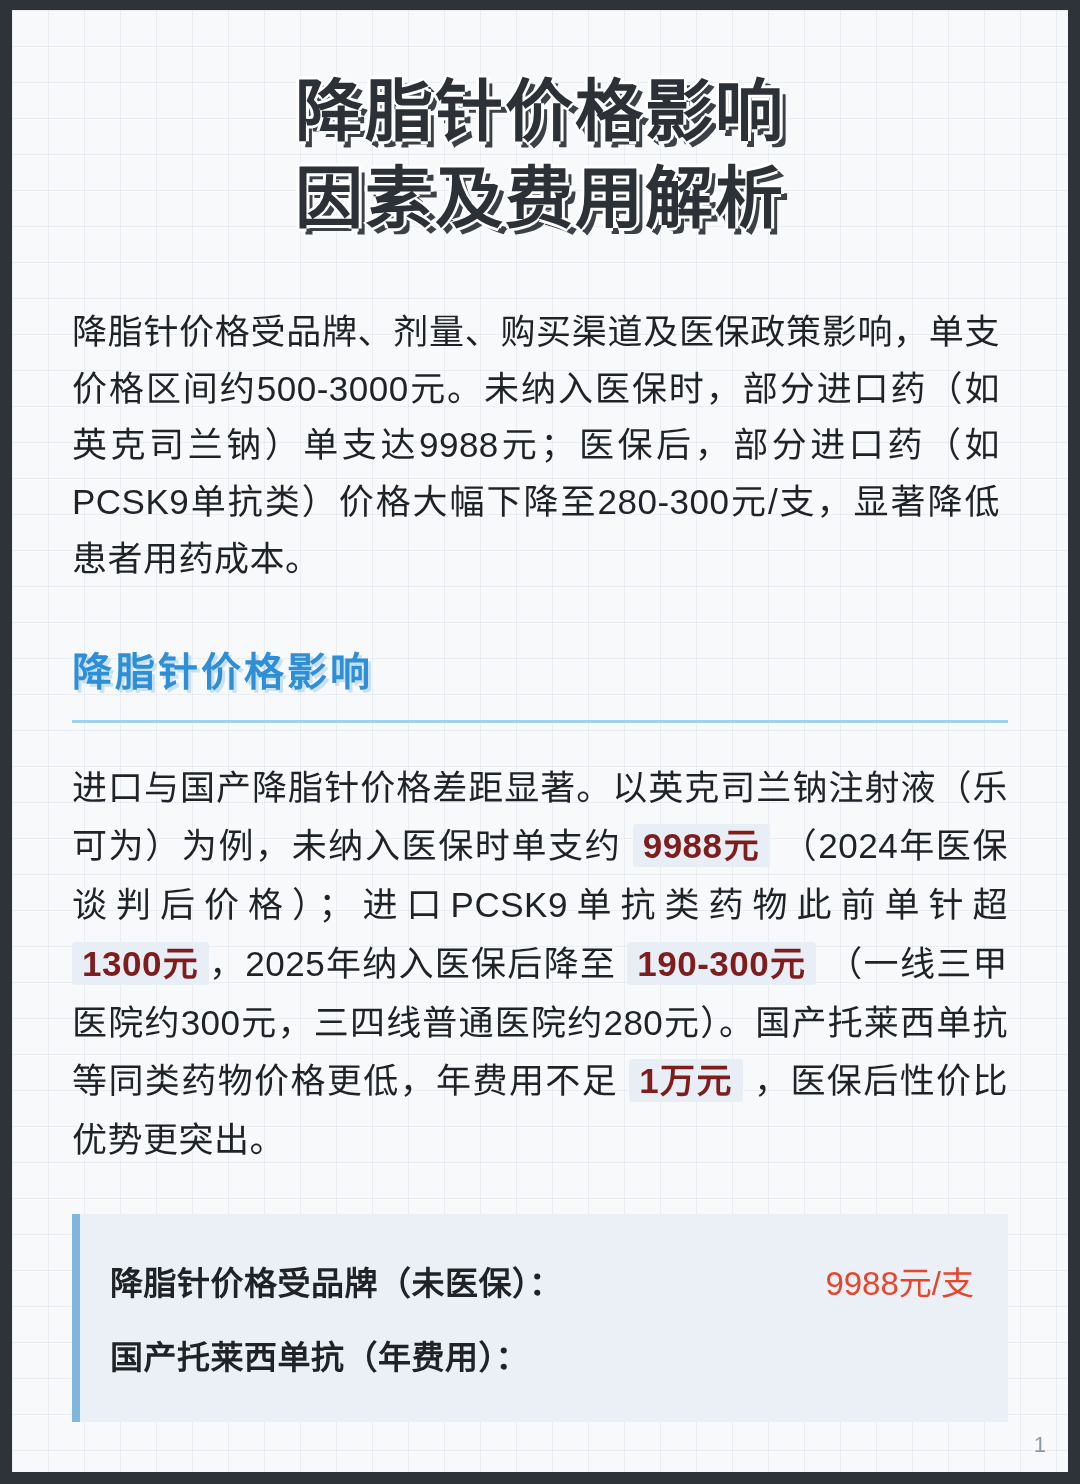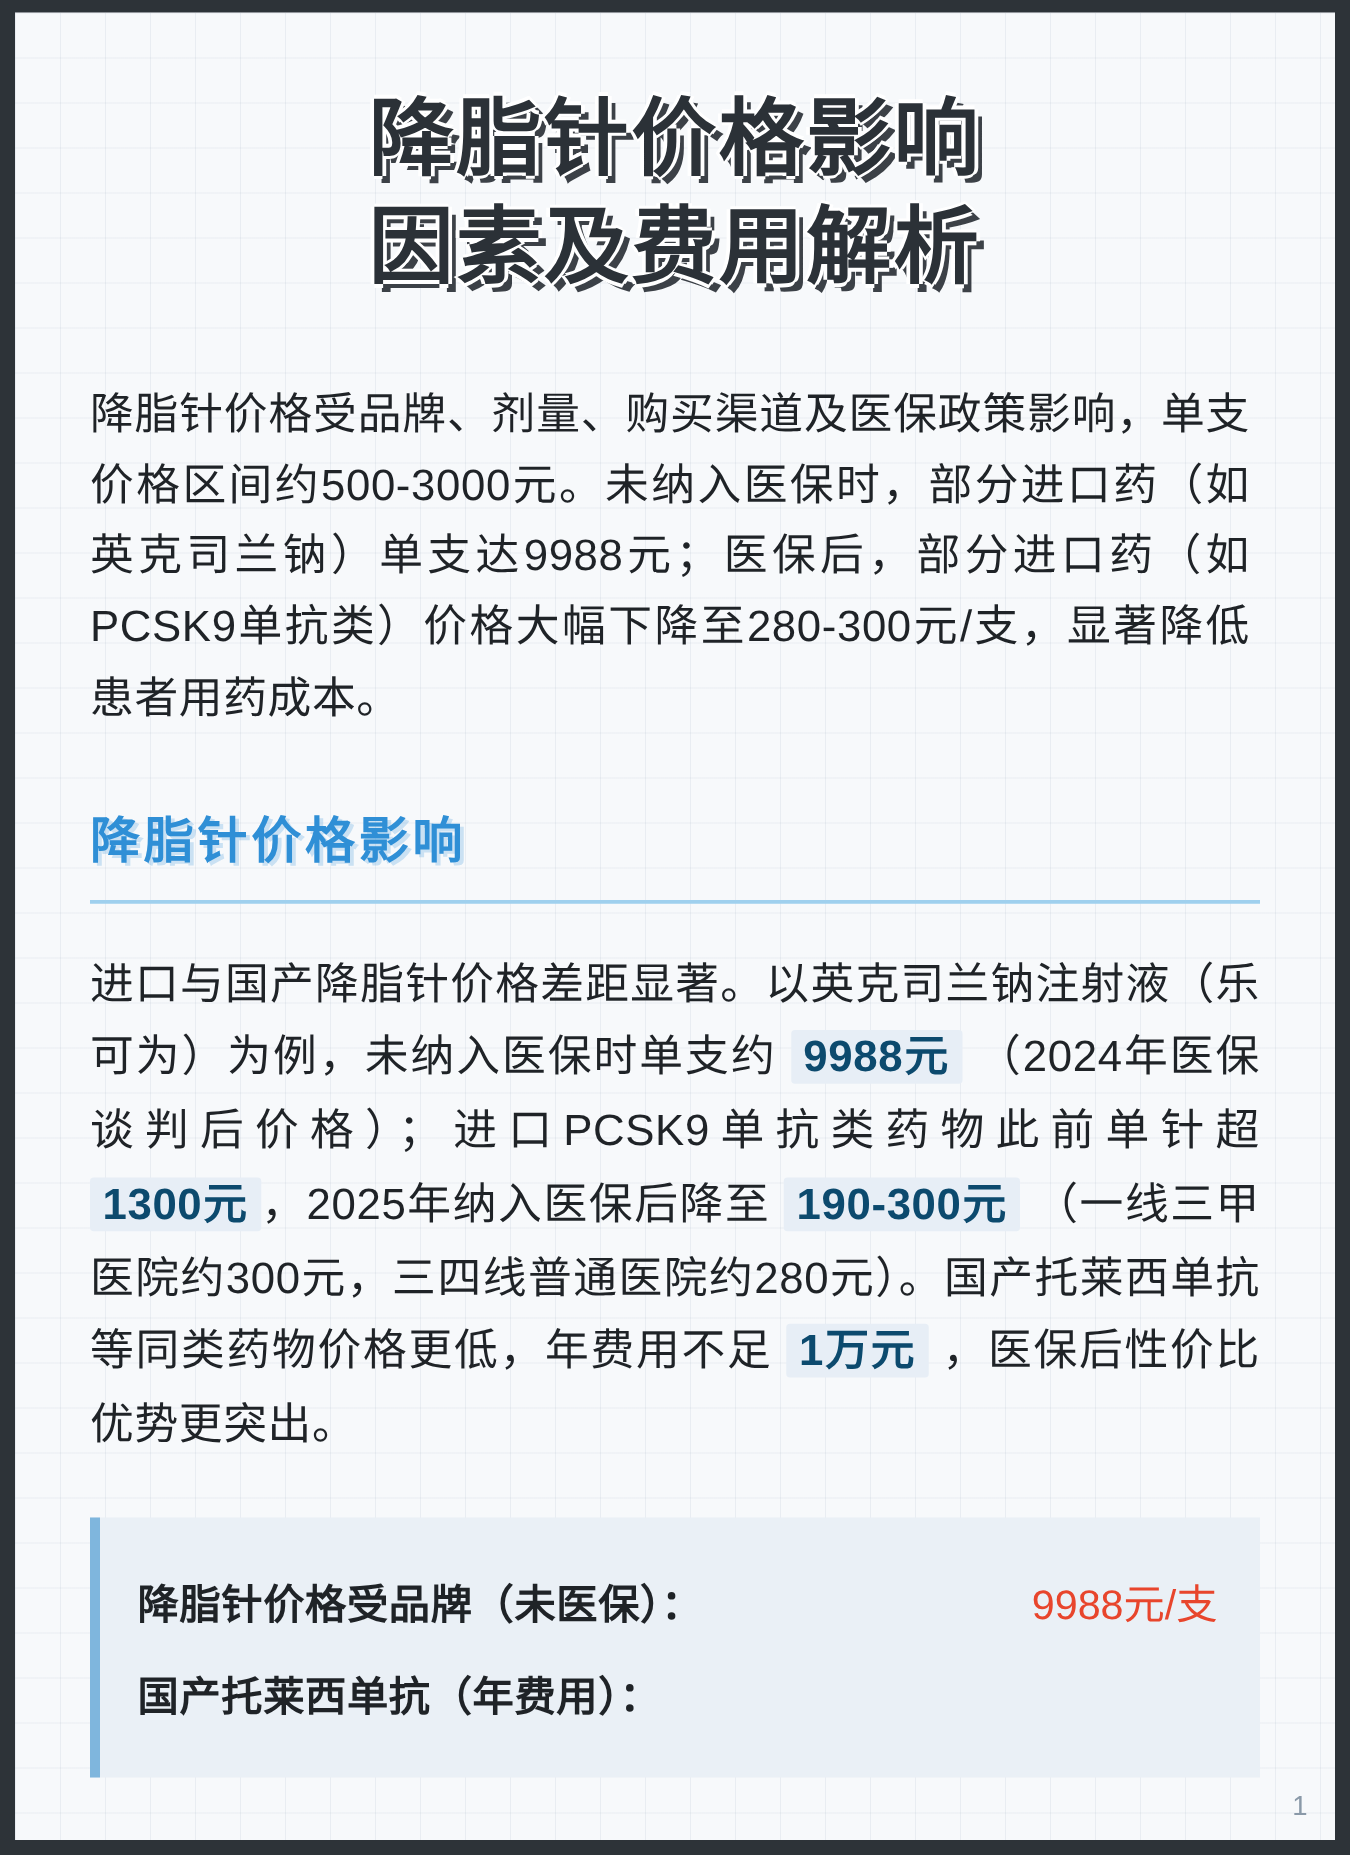--- a/index.html
+++ b/index.html
@@ -95,21 +95,21 @@
   .body-para {
     margin: 36px 4px 0 4px;
     font-size: 35px;
     line-height: 1.68;
     color: #1f2327;
     letter-spacing: 0.5px;
     text-align: justify;
   }
   .hl {
     background: #e7eef6;
-    color: #0c4a6e;
+    color: #7f1d1d;
     font-weight: bold;
     padding: 2px 10px;
     border-radius: 3px;
     white-space: nowrap;
   }
 
   
   .factbox {
     margin: 44px 4px 0 4px;
     background: #eaf0f6;

